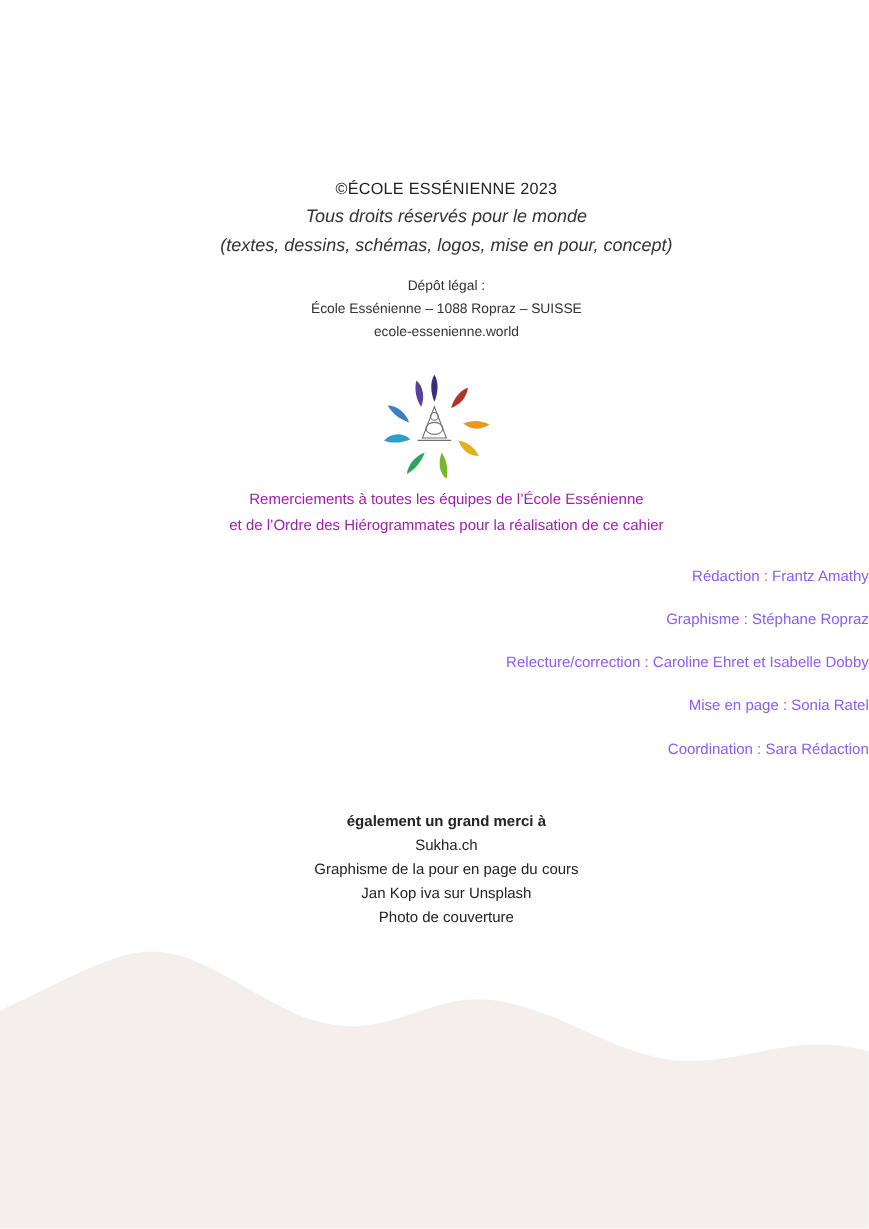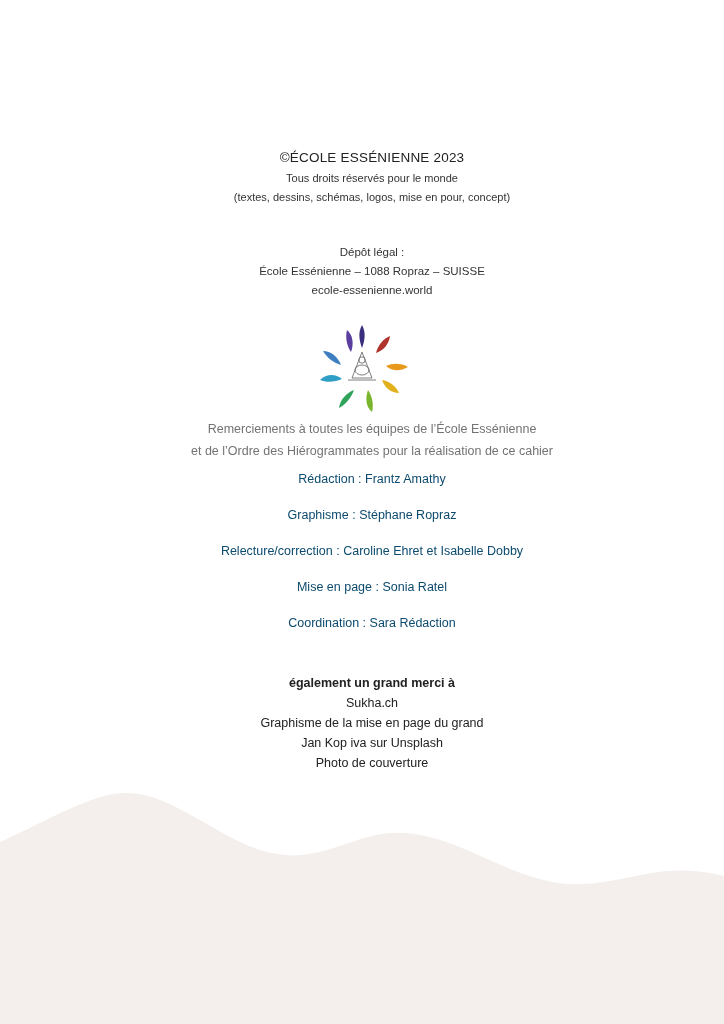--- a/index.html
+++ b/index.html
@@ -39,52 +39,54 @@
     text-align: center;
     padding-left: 20px;
   }
   .copyright {
     margin-top: 150px;
     font-size: 13.5px;
     letter-spacing: 0.2px;
     color: #222;
   }
   .rights {
-    font-size: 11px;
+    font-size: 15px;
     color: #333;
+    font-style: italic;
   }
   .rights .line {
     margin-top: 7px;
   }
   .legal {
-    margin-top: 43px;
+    margin-top: 20px;
     font-size: 11.5px;
     color: #333;
   }
   .legal .line {
     margin-top: 7px;
   }
   
   .logo-wrap {
     margin-top: 26px;
     display: flex;
     justify-content: center;
     align-items: center;
   }
   .thanks {
     font-size: 12.5px;
-    color: #737373;
+    color: #a21caf;
   }
   .thanks .line {
     margin-top: 8px;
   }
   .credits {
-    margin-top: 14px;
+    margin-top: 28px;
     font-size: 12.5px;
-    color: #0c4a6e;
+    color: #8b5cf6;
+    text-align: right;
   }
   .credits .credit-line {
     margin-top: 22px;
   }
   .credits .credit-line:first-child {
     margin-top: 0;
   }
   .extra {
     margin-top: 46px;
     font-size: 12.5px;
@@ -158,21 +160,21 @@
       <div class="credit-line">Graphisme : Stéphane Ropraz</div>
       <div class="credit-line">Relecture/correction :  Caroline Ehret et Isabelle Dobby</div>
       <div class="credit-line">Mise en page : Sonia Ratel</div>
       <div class="credit-line">Coordination : Sara Rédaction</div>
     </div>
 
     <div class="block extra">
       <div class="group">également un grand merci à</div>
       <div class="group">
         <div class="line">Sukha.ch</div>
-        <div class="line">Graphisme de la mise en page du grand</div>
+        <div class="line">Graphisme de la pour en page du cours</div>
       </div>
       <div class="group">
         <div class="line">Jan Kop iva sur Unsplash</div>
         <div class="line">Photo de couverture</div>
       </div>
     </div>
 
   </div>
 </div>
 

